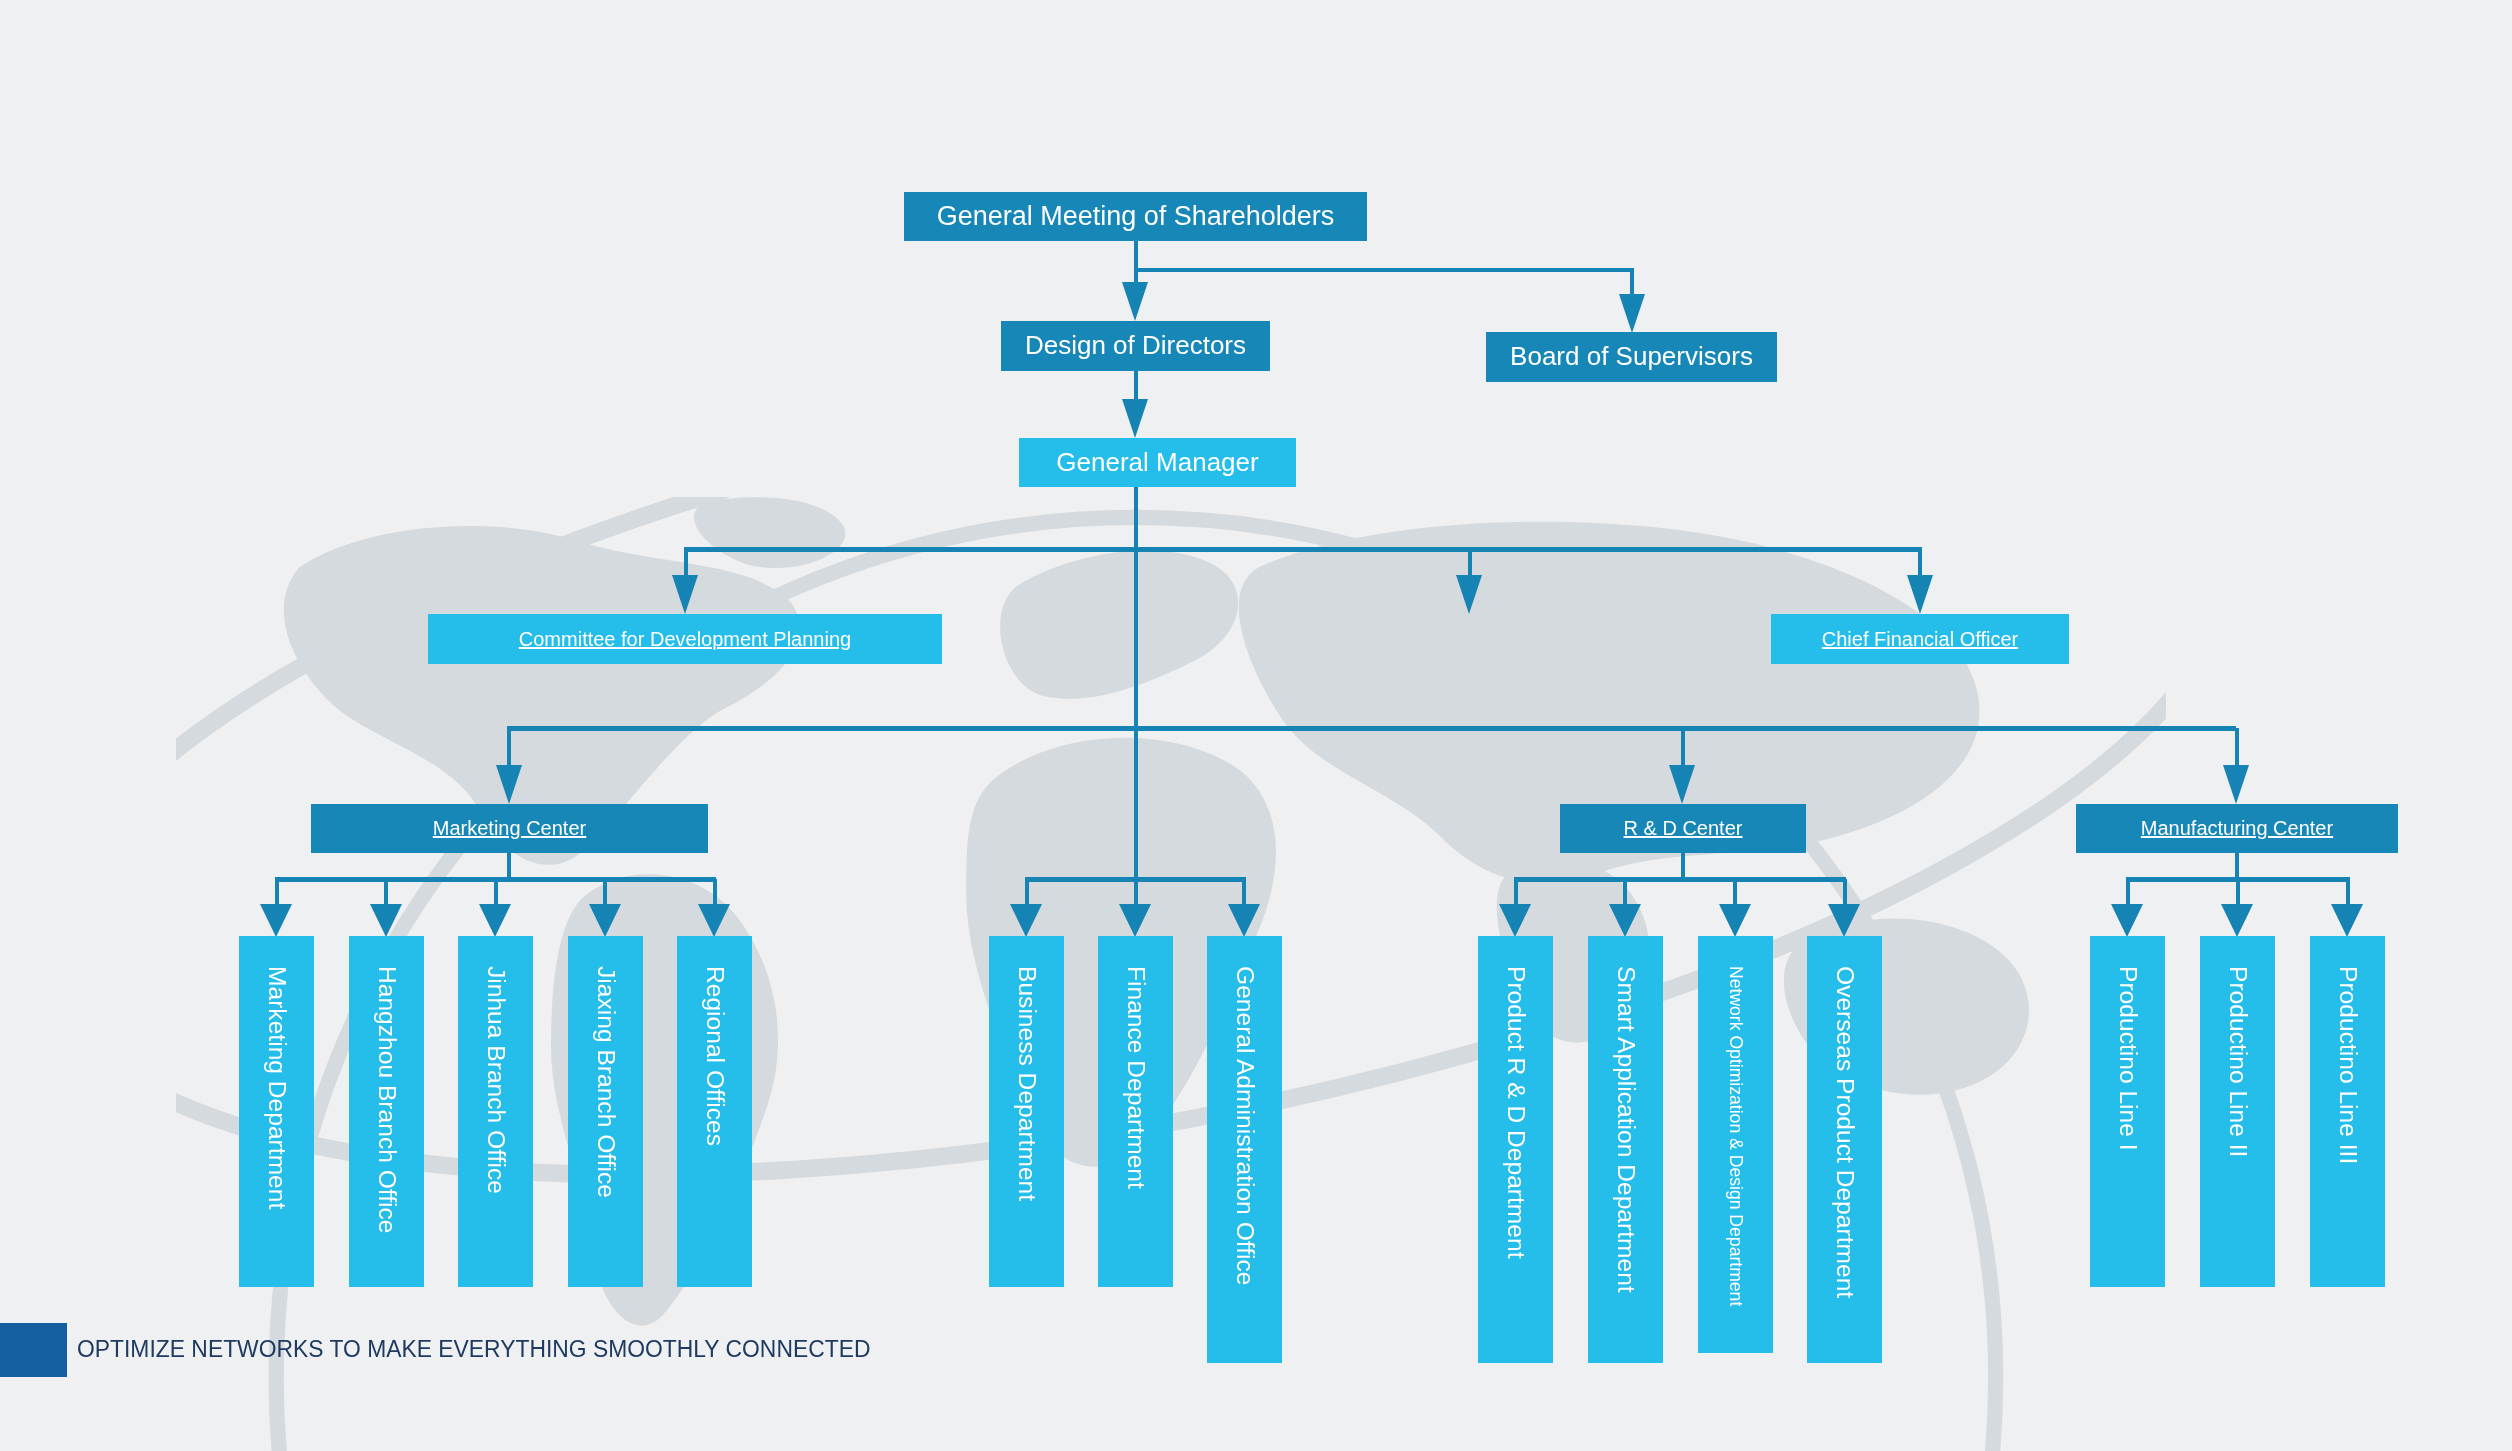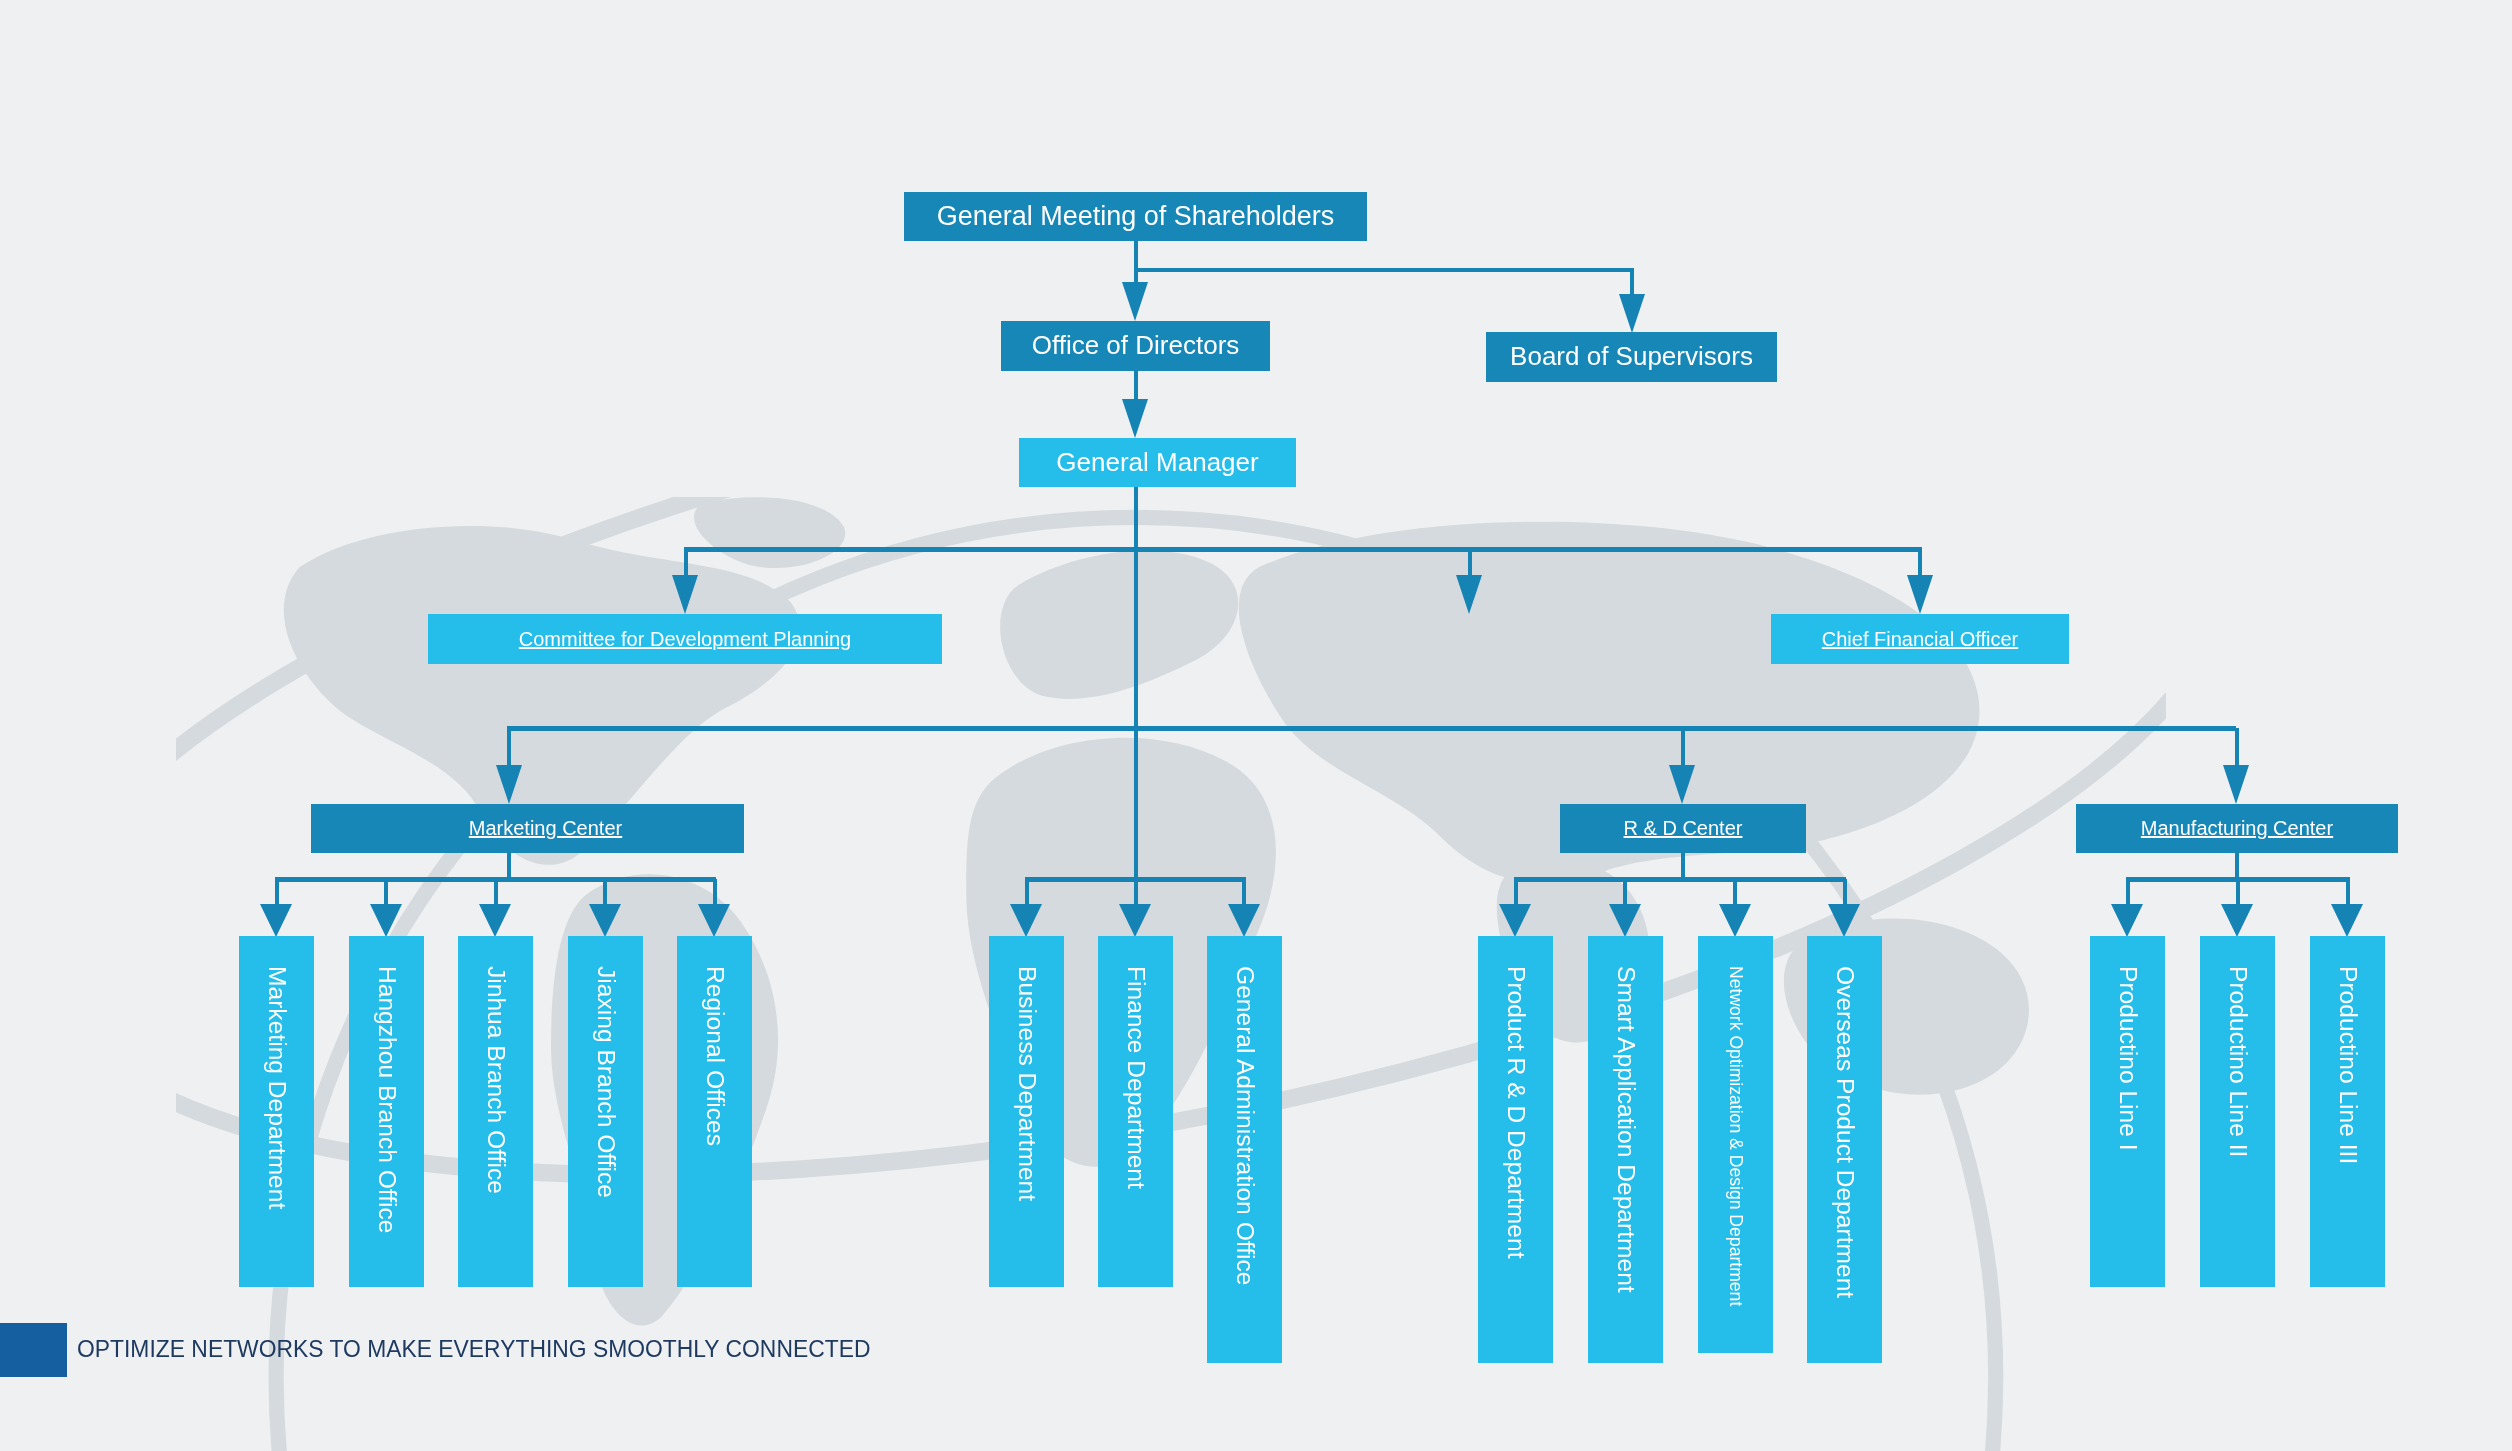--- a/index.html
+++ b/index.html
@@ -137,29 +137,29 @@
 
   <div class="ln" style="left:2126px;top:879px;width:3.5px;height:28px;"></div>
   <div class="ln" style="left:2236px;top:879px;width:3.5px;height:28px;"></div>
   <div class="ln" style="left:2346px;top:879px;width:3.5px;height:28px;"></div>
   <div class="ar s" style="left:2111px;top:904px;"></div>
   <div class="ar s" style="left:2221px;top:904px;"></div>
   <div class="ar s" style="left:2331px;top:904px;"></div>
 
   <div class="box dark f46" style="left:904px;top:192px;width:463px;height:49px;">General Meeting of Shareholders</div>
 
-  <div class="box dark" style="left:1001px;top:321px;width:269px;height:50px;">Office of Directors</div>
+  <div class="box dark" style="left:1001px;top:321px;width:269px;height:50px;">Design of Directors</div>
   <div class="box dark" style="left:1486px;top:332px;width:291px;height:50px;">Board of Supervisors</div>
 
   <div class="box light" style="left:1019px;top:438px;width:277px;height:49px;">General Manager</div>
 
   <div class="box light f42" style="left:428px;top:614px;width:514px;height:50px;">Committee for Development Planning</div>
   <div class="box light f42" style="left:1771px;top:614px;width:298px;height:50px;">Chief Financial Officer</div>
 
-  <div class="box dark f42" style="left:311px;top:804px;width:397px;height:49px;padding-left:36px;">Marketing Center</div>
+  <div class="box dark f42" style="left:311px;top:804px;width:397px;height:49px;">Marketing Center</div>
   <div class="box dark f42" style="left:1560px;top:804px;width:246px;height:49px;">R &amp; D Center</div>
   <div class="box dark f42" style="left:2076px;top:804px;width:322px;height:49px;">Manufacturing Center</div>
 
   <div class="vcol" style="left:239px;top:936px;width:75px;height:351px;">
       <span>Marketing Department</span>
     </div>
   <div class="vcol" style="left:349px;top:936px;width:75px;height:351px;">
       <span>Hangzhou Branch Office</span>
     </div>
   <div class="vcol" style="left:458px;top:936px;width:75px;height:351px;">

